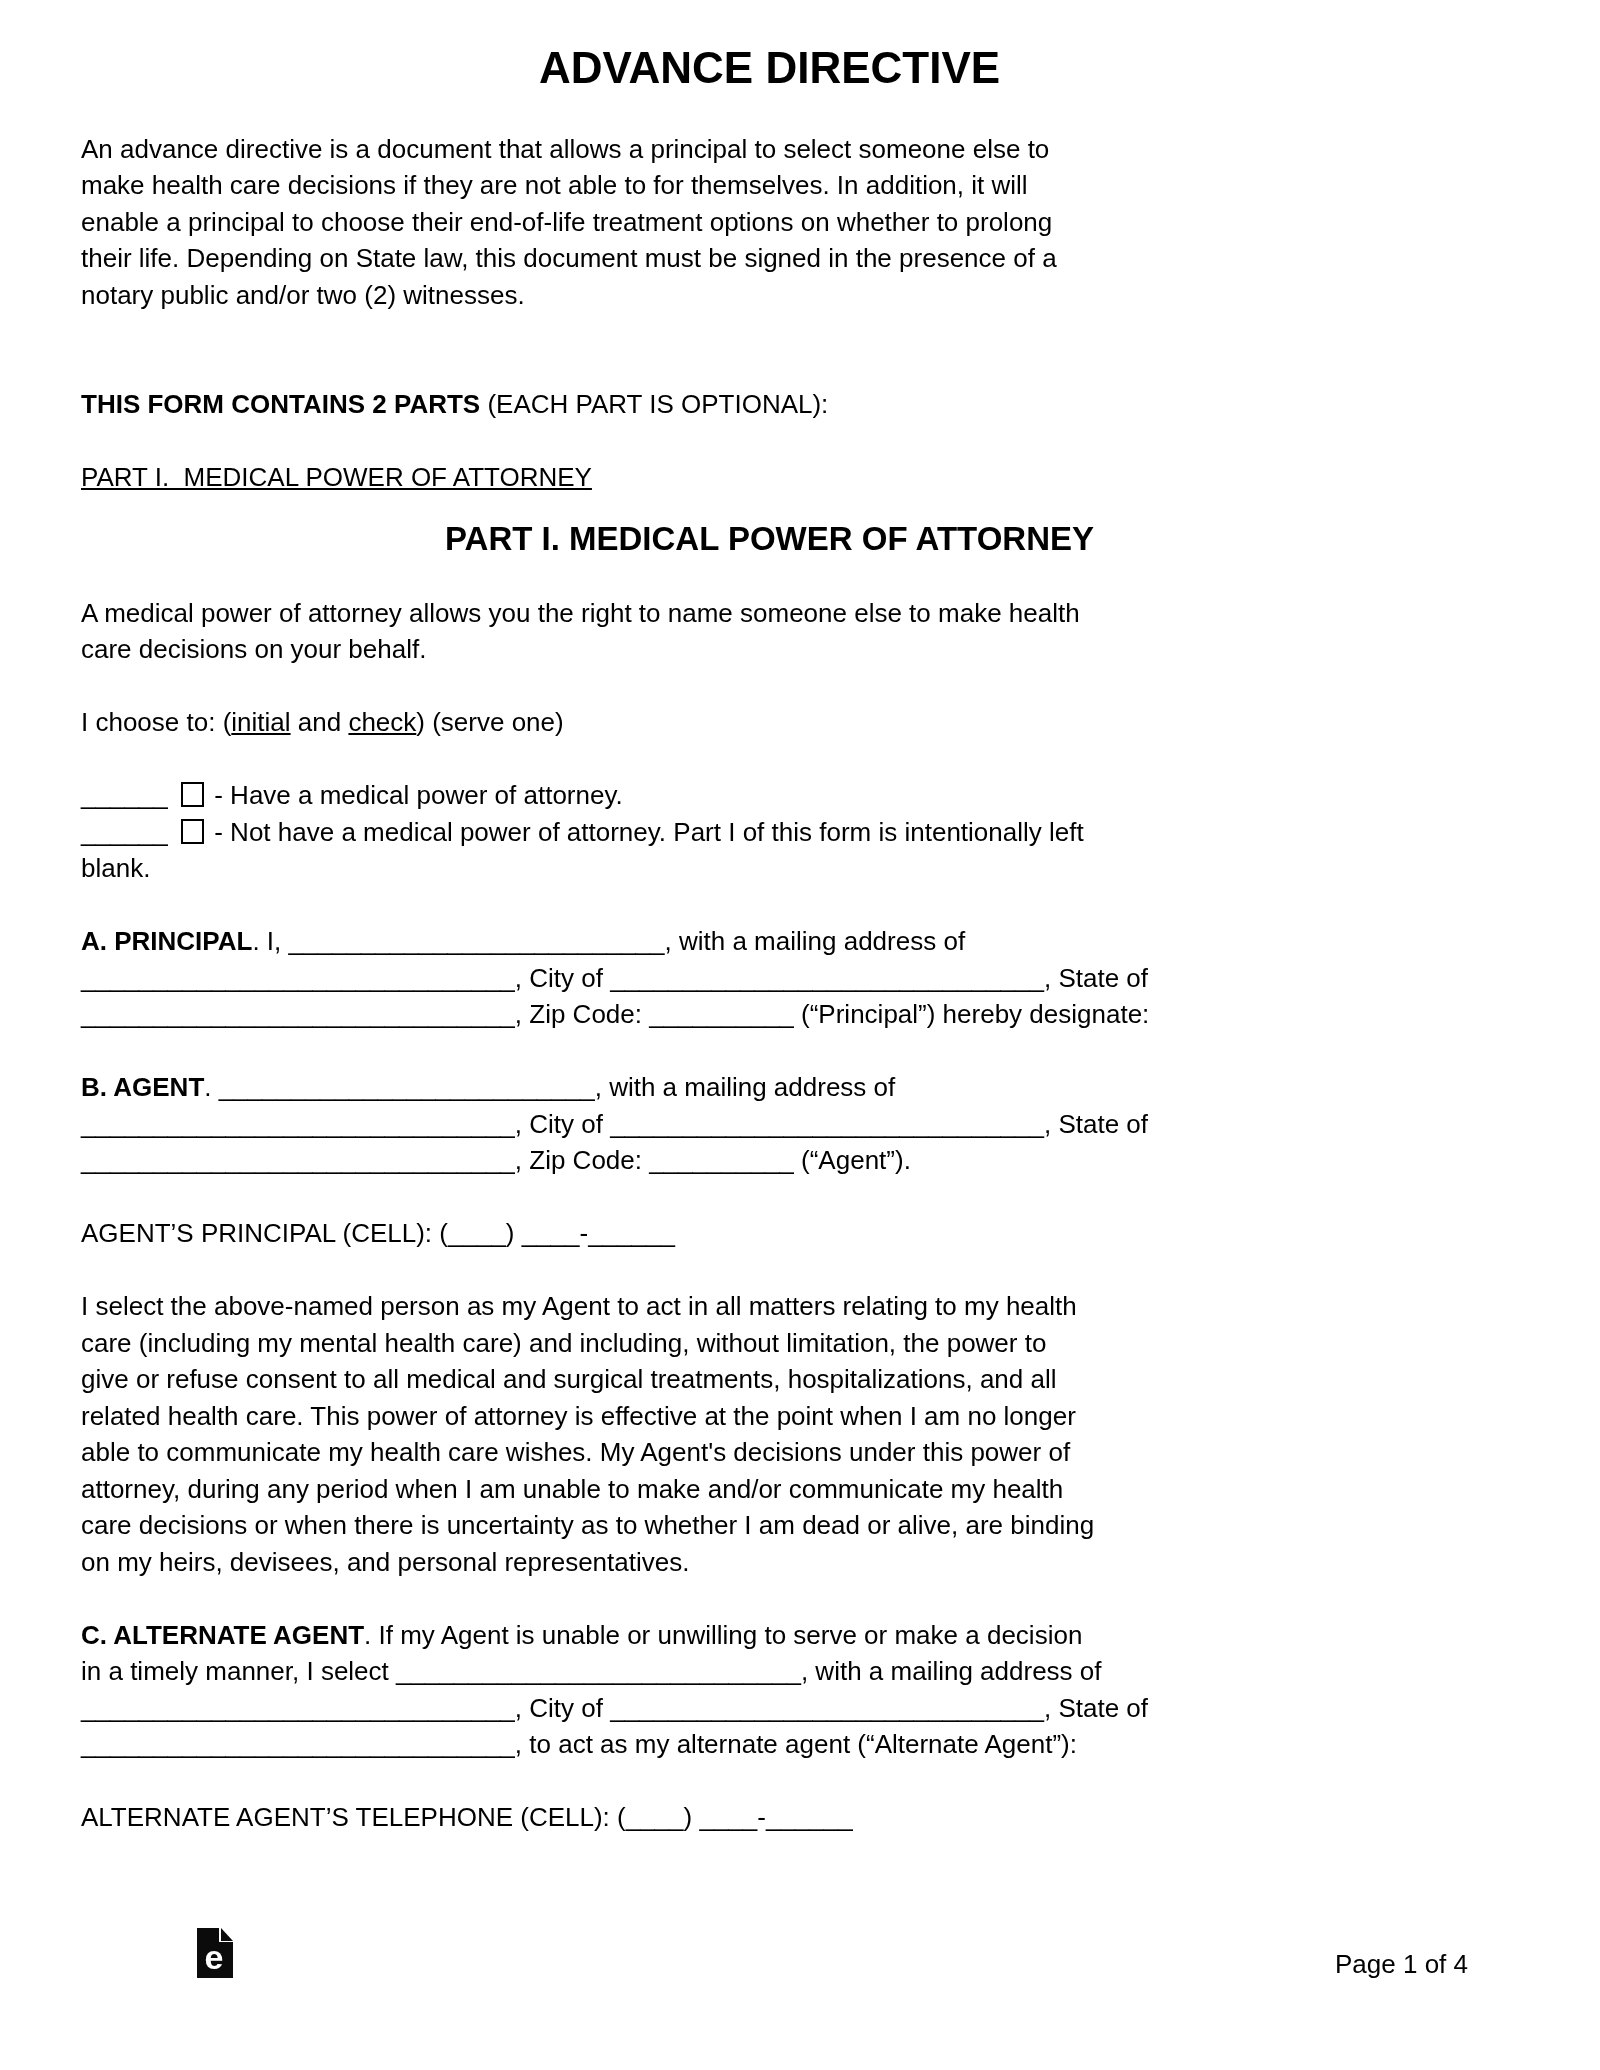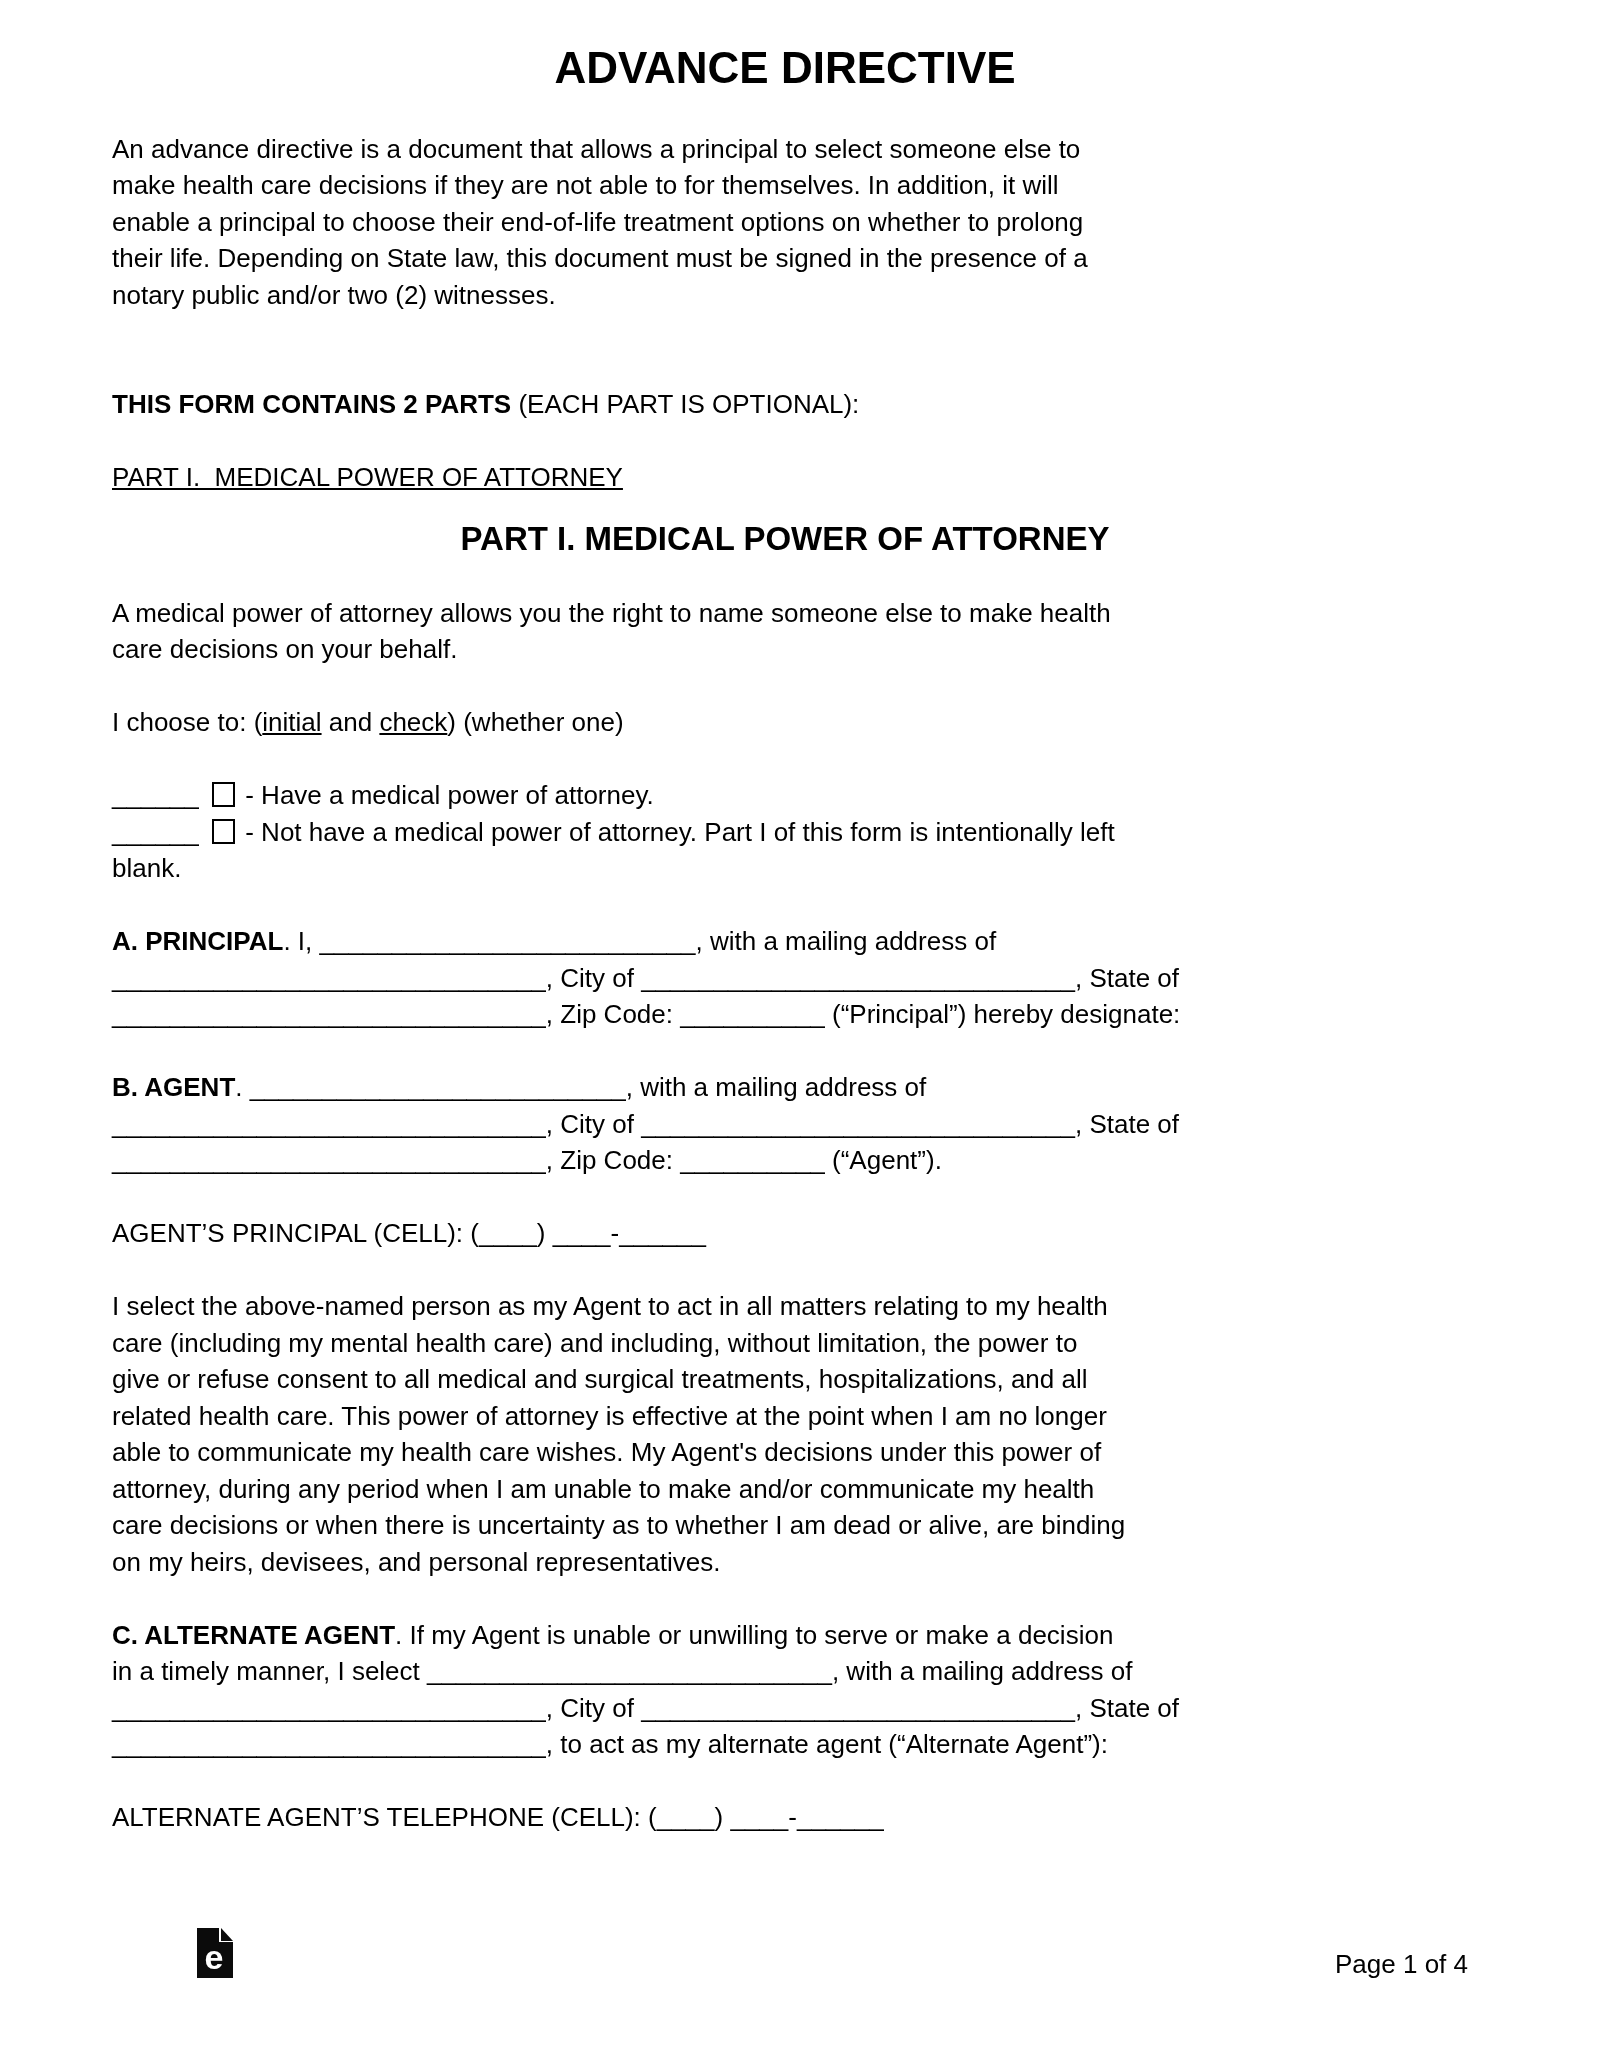--- a/index.html
+++ b/index.html
@@ -1,21 +1,21 @@
 <!DOCTYPE html>
 <html><head>
 <meta charset="utf-8">
 <style>
   html,body{margin:0;padding:0;}
   body{
     width:1600px;height:2070px;position:relative;overflow:hidden;
     background:#ffffff;color:#000000;
     font-family:"Liberation Sans", sans-serif;
   }
-  .page{padding:42px 142px 0 112px;box-sizing:border-box;}
+  .page{padding:42px 142px 0 81px;box-sizing:border-box;}
   h1{font-size:44px;line-height:52px;font-weight:700;text-align:center;margin:0;}
   h2{font-size:33px;line-height:46px;font-weight:700;text-align:center;margin:20px 0 0;}
   .para{font-size:26px;line-height:36.5px;margin:36.5px 0 0;white-space:pre-wrap;}
   .gap2{margin-top:73px;}
   .desc{margin-top:33px;}
   .b{font-weight:700;}
   .u{text-decoration:underline;}
   .blank{letter-spacing:0;}
   .checkbox{
     display:inline-block;width:19px;height:21px;border:2px solid #000;
@@ -34,21 +34,21 @@
 
   <p class="para gap2"><span class="b ">THIS FORM CONTAINS 2 PARTS</span><span class=""> (EACH PART IS OPTIONAL):</span></p>
 
   <p class="para"><span class="u ">PART I.  MEDICAL POWER OF ATTORNEY</span></p>
 
 
   <h2>PART I. MEDICAL POWER OF ATTORNEY</h2>
 
   <p class="para desc"><span class="">A medical power of attorney allows you the right to name someone else to make health</span><br><span class="">care decisions on your behalf.</span></p>
 
-  <p class="para"><span class="">I choose to: (</span><span class="u ">initial</span><span class=""> and </span><span class="u ">check</span><span class="">) (whether one)</span></p>
+  <p class="para"><span class="">I choose to: (</span><span class="u ">initial</span><span class=""> and </span><span class="u ">check</span><span class="">) (serve one)</span></p>
 
   <p class="para"><span class="blank">______</span><span class=""> </span><span class="checkbox"></span><span class=""> - Have a medical power of attorney.</span><br><span class="blank">______</span><span class=""> </span><span class="checkbox"></span><span class=""> - Not have a medical power of attorney. Part I of this form is intentionally left</span><br><span class="">blank.</span></p>
 
   <p class="para"><span class="b ">A. PRINCIPAL</span><span class="">. I, </span><span class="blank">__________________________</span><span class="">, with a mailing address of</span><br><span class="blank">______________________________</span><span class="">, City of </span><span class="blank">______________________________</span><span class="">, State of</span><br><span class="blank">______________________________</span><span class="">, Zip Code: </span><span class="blank">__________</span><span class=""> (“Principal”) hereby designate:</span></p>
 
   <p class="para"><span class="b ">B. AGENT</span><span class="">. </span><span class="blank">__________________________</span><span class="">, with a mailing address of</span><br><span class="blank">______________________________</span><span class="">, City of </span><span class="blank">______________________________</span><span class="">, State of</span><br><span class="blank">______________________________</span><span class="">, Zip Code: </span><span class="blank">__________</span><span class=""> (“Agent”).</span></p>
 
   <p class="para"><span class="">AGENT’S PRINCIPAL (CELL): (</span><span class="blank">____</span><span class="">) </span><span class="blank">____</span><span class="">-</span><span class="blank">______</span></p>
 
   <p class="para"><span class="">I select the above-named person as my Agent to act in all matters relating to my health</span><br><span class="">care (including my mental health care) and including, without limitation, the power to</span><br><span class="">give or refuse consent to all medical and surgical treatments, hospitalizations, and all</span><br><span class="">related health care. This power of attorney is effective at the point when I am no longer</span><br><span class="">able to communicate my health care wishes. My Agent's decisions under this power of</span><br><span class="">attorney, during any period when I am unable to make and/or communicate my health</span><br><span class="">care decisions or when there is uncertainty as to whether I am dead or alive, are binding</span><br><span class="">on my heirs, devisees, and personal representatives.</span></p>

